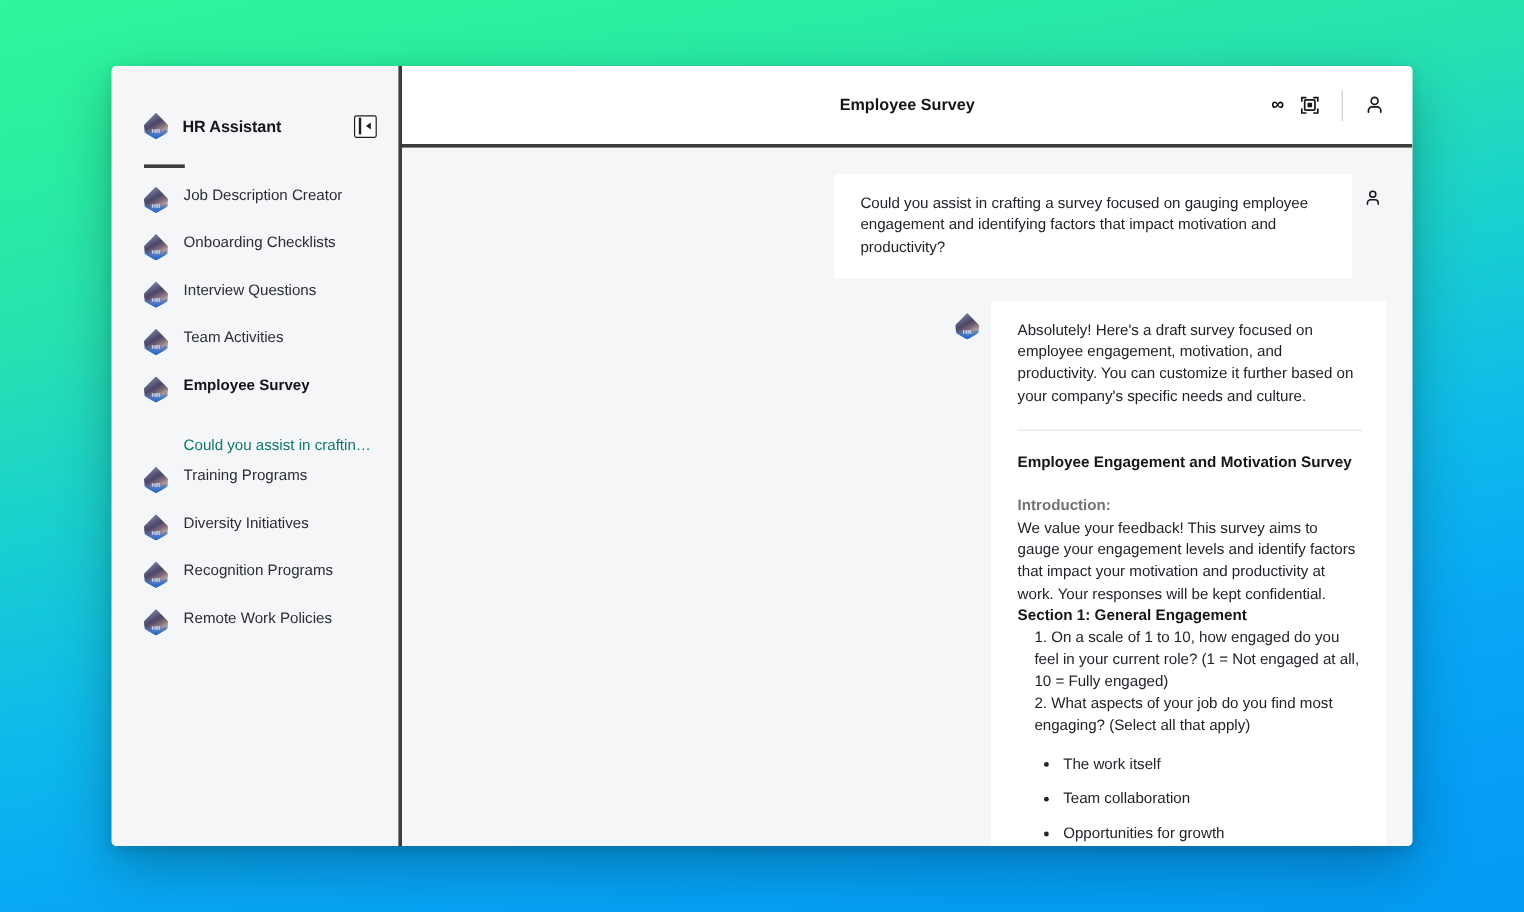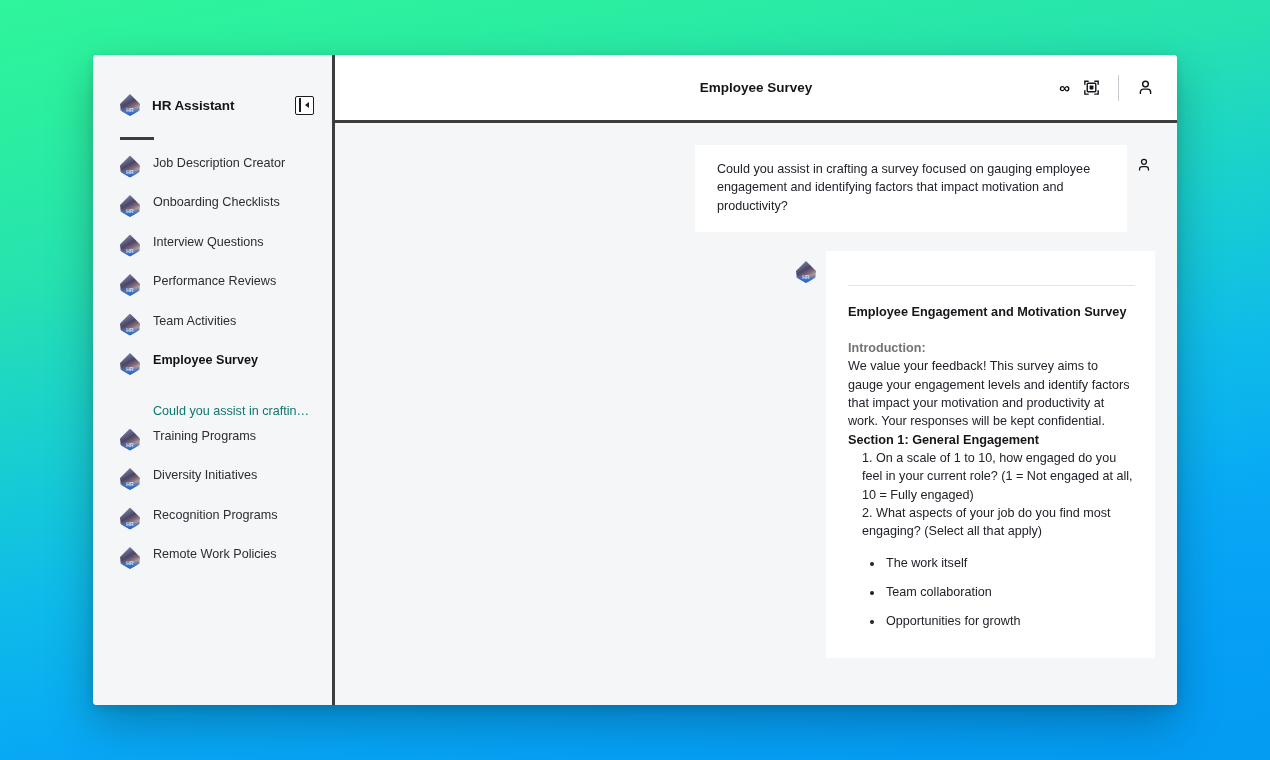--- a/index.html
+++ b/index.html
@@ -366,27 +366,20 @@
       </div>
 
       <div class="nav-item">
         <span class="droplet">
             <span class="shape"></span>
             <span class="hr">HR</span>
           </span>
         <span class="nav-label">Interview Questions</span>
       </div>
 
-      <div class="nav-item">
-        <span class="droplet">
-            <span class="shape"></span>
-            <span class="hr">HR</span>
-          </span>
-        <span class="nav-label">Performance Reviews</span>
-      </div>
 
       <div class="nav-item">
         <span class="droplet">
             <span class="shape"></span>
             <span class="hr">HR</span>
           </span>
         <span class="nav-label">Team Activities</span>
       </div>
 
       <div class="nav-item active">
@@ -479,20 +472,21 @@
 
       <div class="msg-row bot">
         <div class="avatar-bot">
           <span class="droplet">
               <span class="shape"></span>
               <span class="hr">HR</span>
             </span>
         </div>
 
         <div class="bubble">
+          <p>Absolutely! Here's a draft survey focused on employee engagement, motivation, and productivity. You can customize it further based on your company's specific needs and culture.</p>
 
           <div class="hr-rule"></div>
 
           <h4>Employee Engagement and Motivation Survey</h4>
 
           <p class="lead-bold">Introduction:</p>
           <p>We value your feedback! This survey aims to gauge your engagement levels and identify factors that impact your motivation and productivity at work. Your responses will be kept confidential.</p>
 
           <p class="sec-head">Section 1: General Engagement</p>
 

